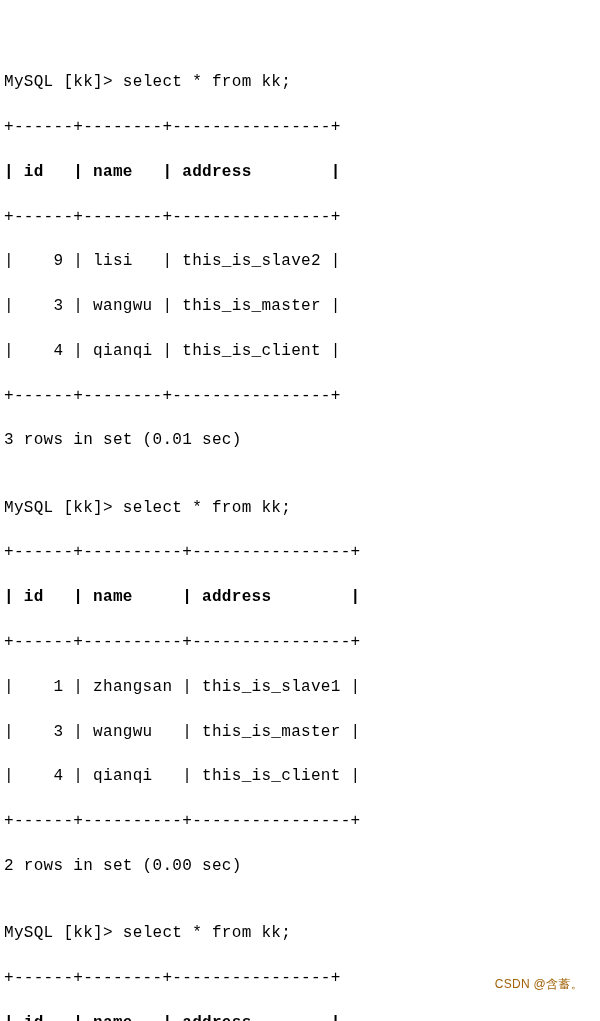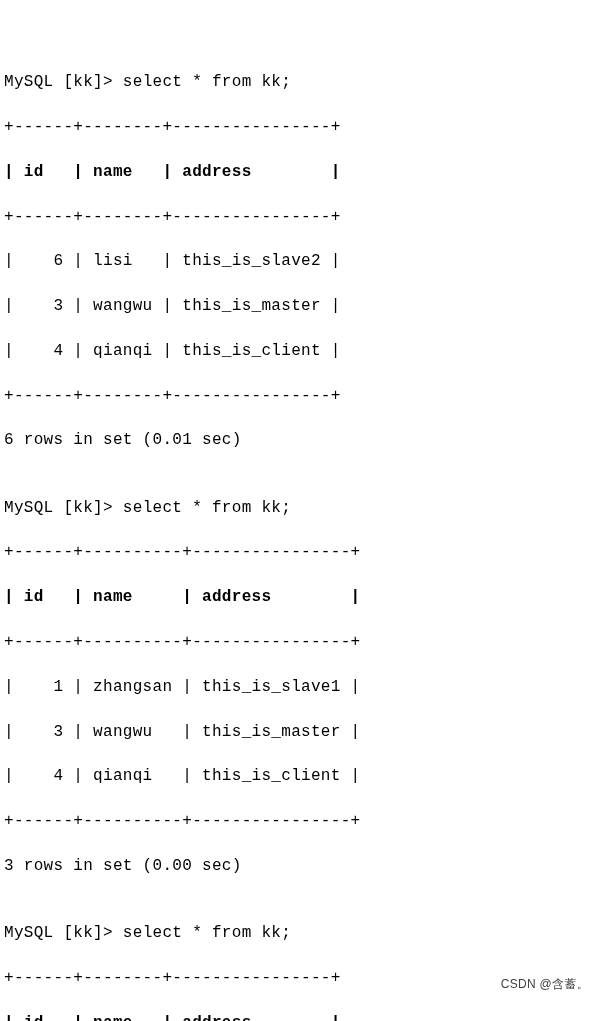--- a/index.html
+++ b/index.html
@@ -13,51 +13,51 @@
       line-height: 1.4;
       letter-spacing: 0.3px;
     }
     .prompt-line { display: block; font-family: Liberation Mono, monospace; }
     .divider { display: block; }
     .header-row { display: block; font-weight: bold; }
     .data-row { display: block; }
     .status { display: block; }
     .watermark {
       position: fixed;
-      right: 11px;
+      right: 17px;
       bottom: 28px;
-      color: #404040;
+      color: #a16207;
       font-size: 12px;
       font-family: Arial, sans-serif;
       white-space: nowrap;
     }
   </style>
 </head>
 <body>
 
 
 <span class="prompt-line"><span>MySQL [kk]&gt; </span><span>select * from kk;</span></span>
 <span class="divider">+------+--------+----------------+</span>
 <span class="header-row">| id   | name   | address        |</span>
 <span class="divider">+------+--------+----------------+</span>
-<span class="data-row">|    6 | lisi   | this_is_slave2 |</span>
+<span class="data-row">|    9 | lisi   | this_is_slave2 |</span>
 <span class="data-row">|    3 | wangwu | this_is_master |</span>
 <span class="data-row">|    4 | qianqi | this_is_client |</span>
 <span class="divider">+------+--------+----------------+</span>
-<span class="status">6 rows in set (0.01 sec)</span>
+<span class="status">3 rows in set (0.01 sec)</span>
 
 <span class="prompt-line"><span>MySQL [kk]&gt; </span><span>select * from kk;</span></span>
 <span class="divider">+------+----------+----------------+</span>
 <span class="header-row">| id   | name     | address        |</span>
 <span class="divider">+------+----------+----------------+</span>
 <span class="data-row">|    1 | zhangsan | this_is_slave1 |</span>
 <span class="data-row">|    3 | wangwu   | this_is_master |</span>
 <span class="data-row">|    4 | qianqi   | this_is_client |</span>
 <span class="divider">+------+----------+----------------+</span>
-<span class="status">3 rows in set (0.00 sec)</span>
+<span class="status">2 rows in set (0.00 sec)</span>
 
 <span class="prompt-line"><span>MySQL [kk]&gt; </span><span>select * from kk;</span></span>
 <span class="divider">+------+--------+----------------+</span>
 <span class="header-row">| id   | name   | address        |</span>
 
 
 
 
 
 

